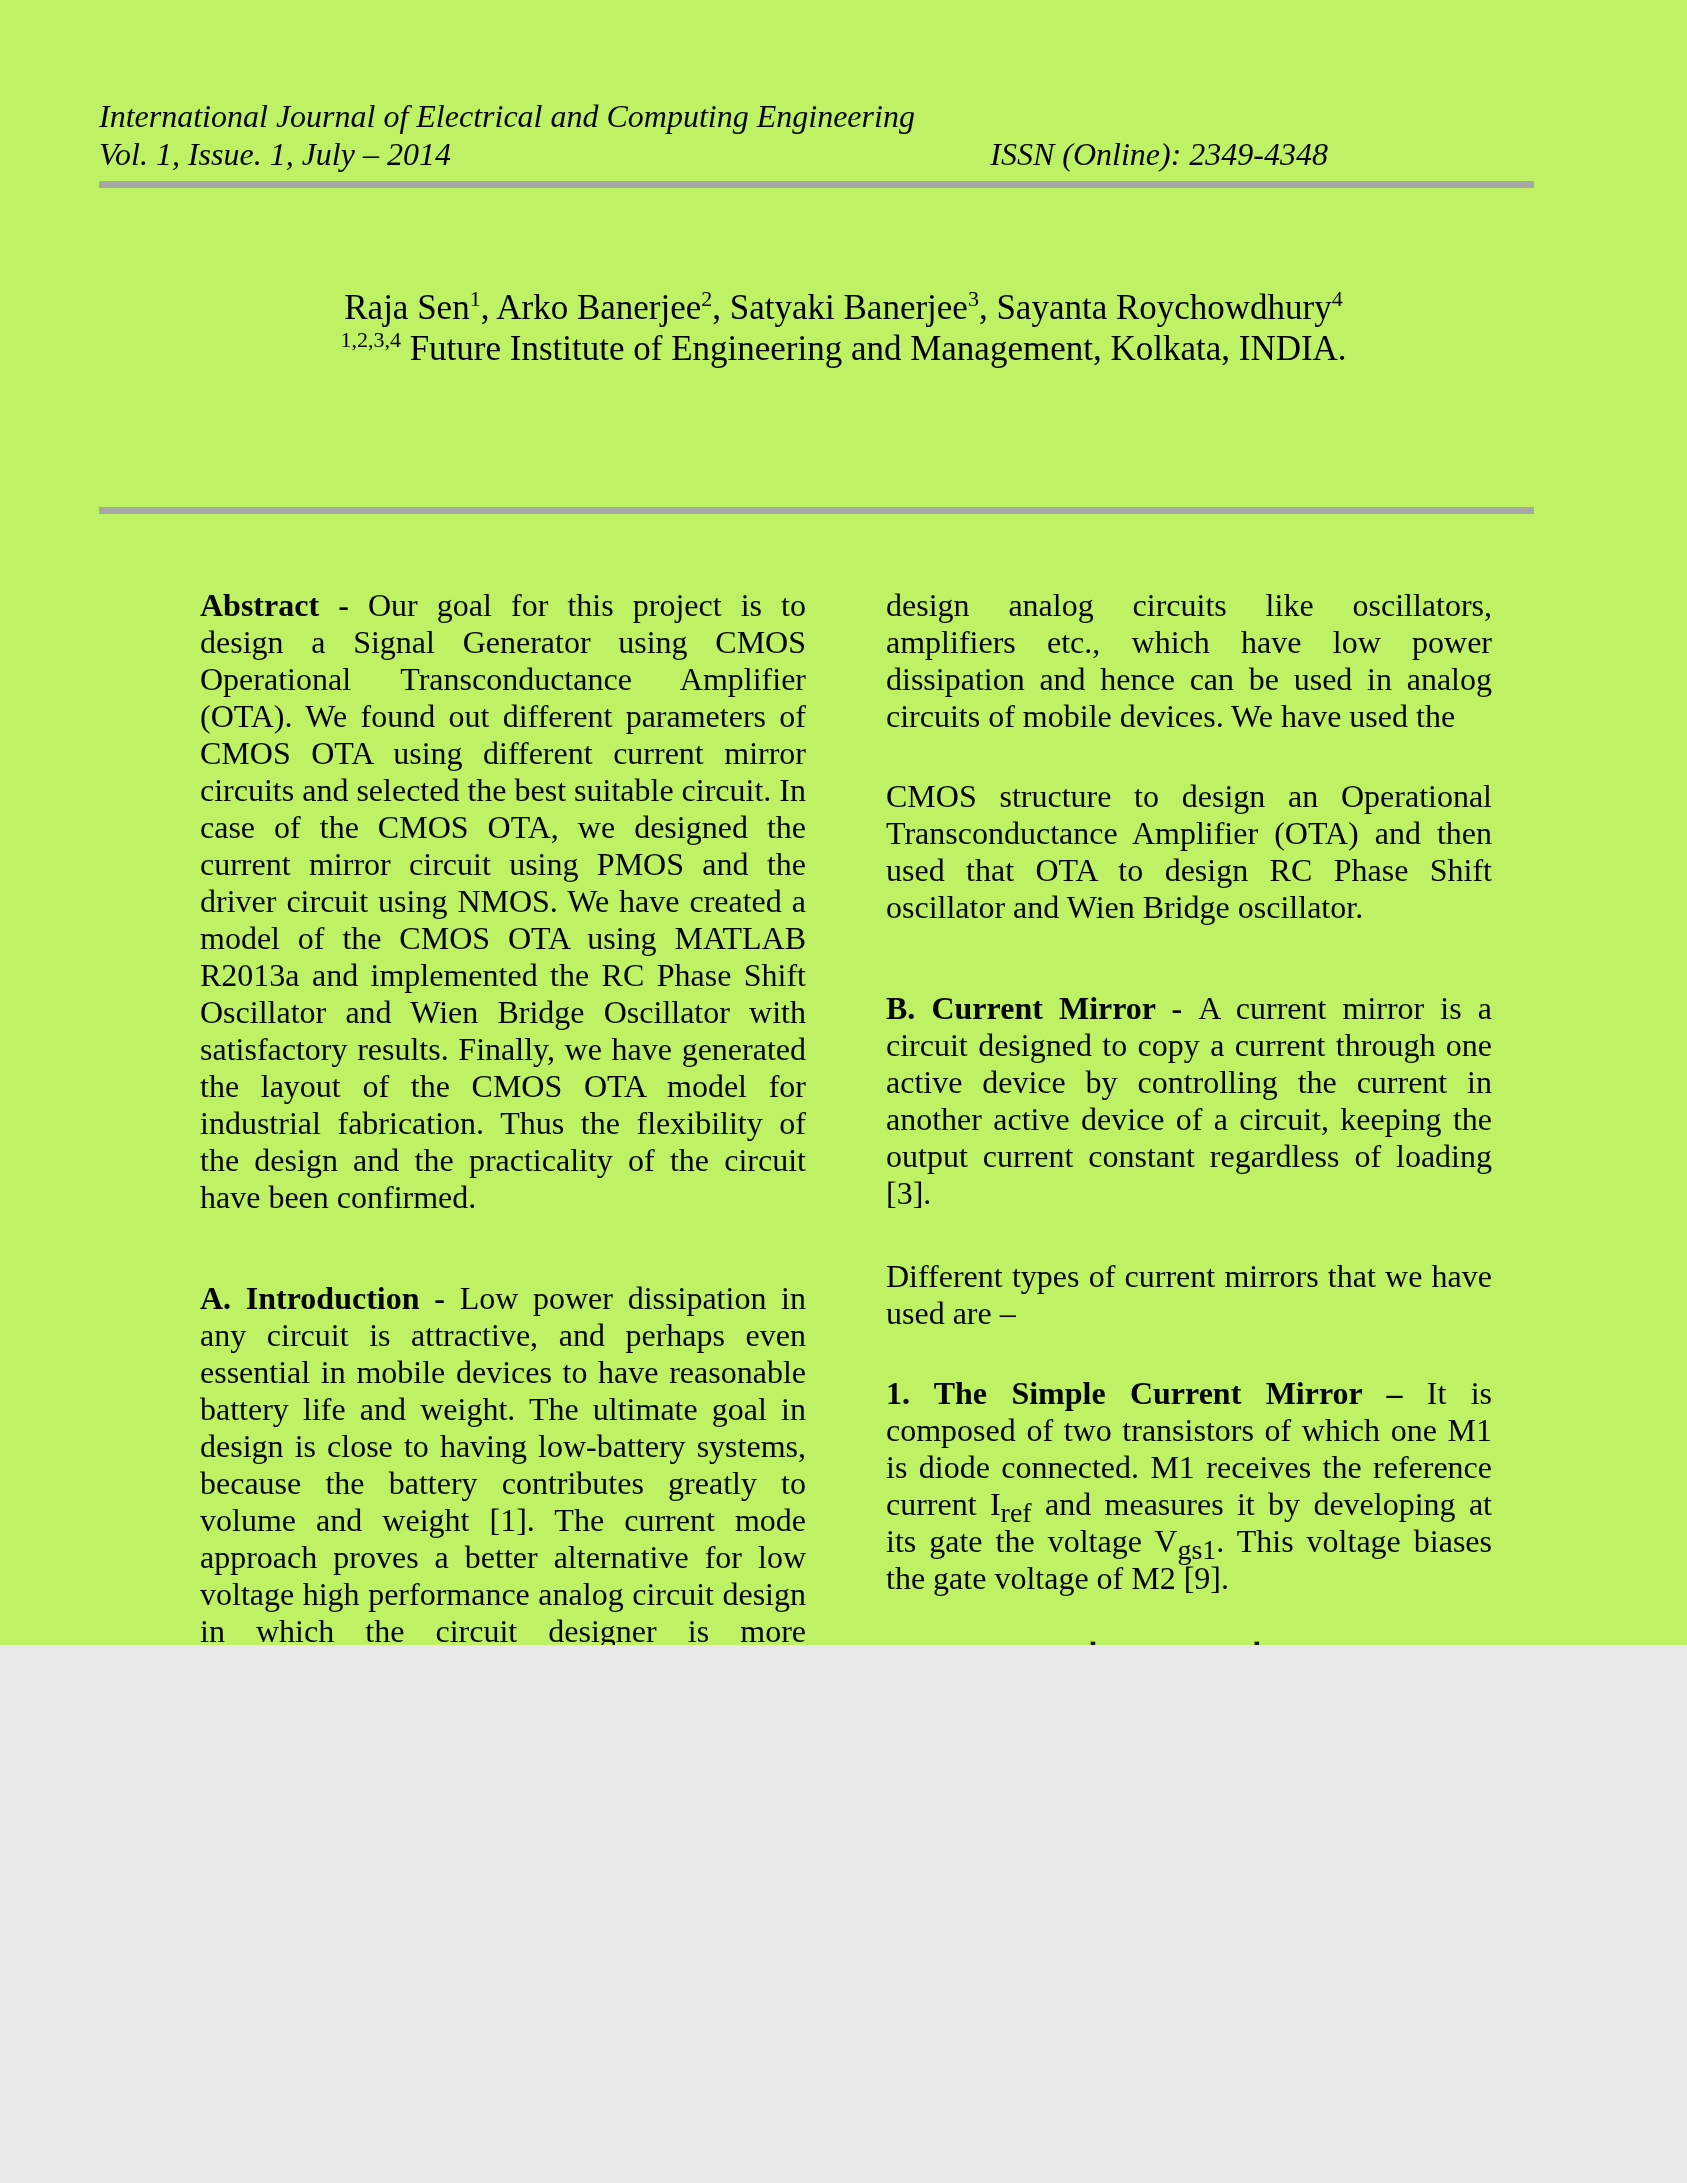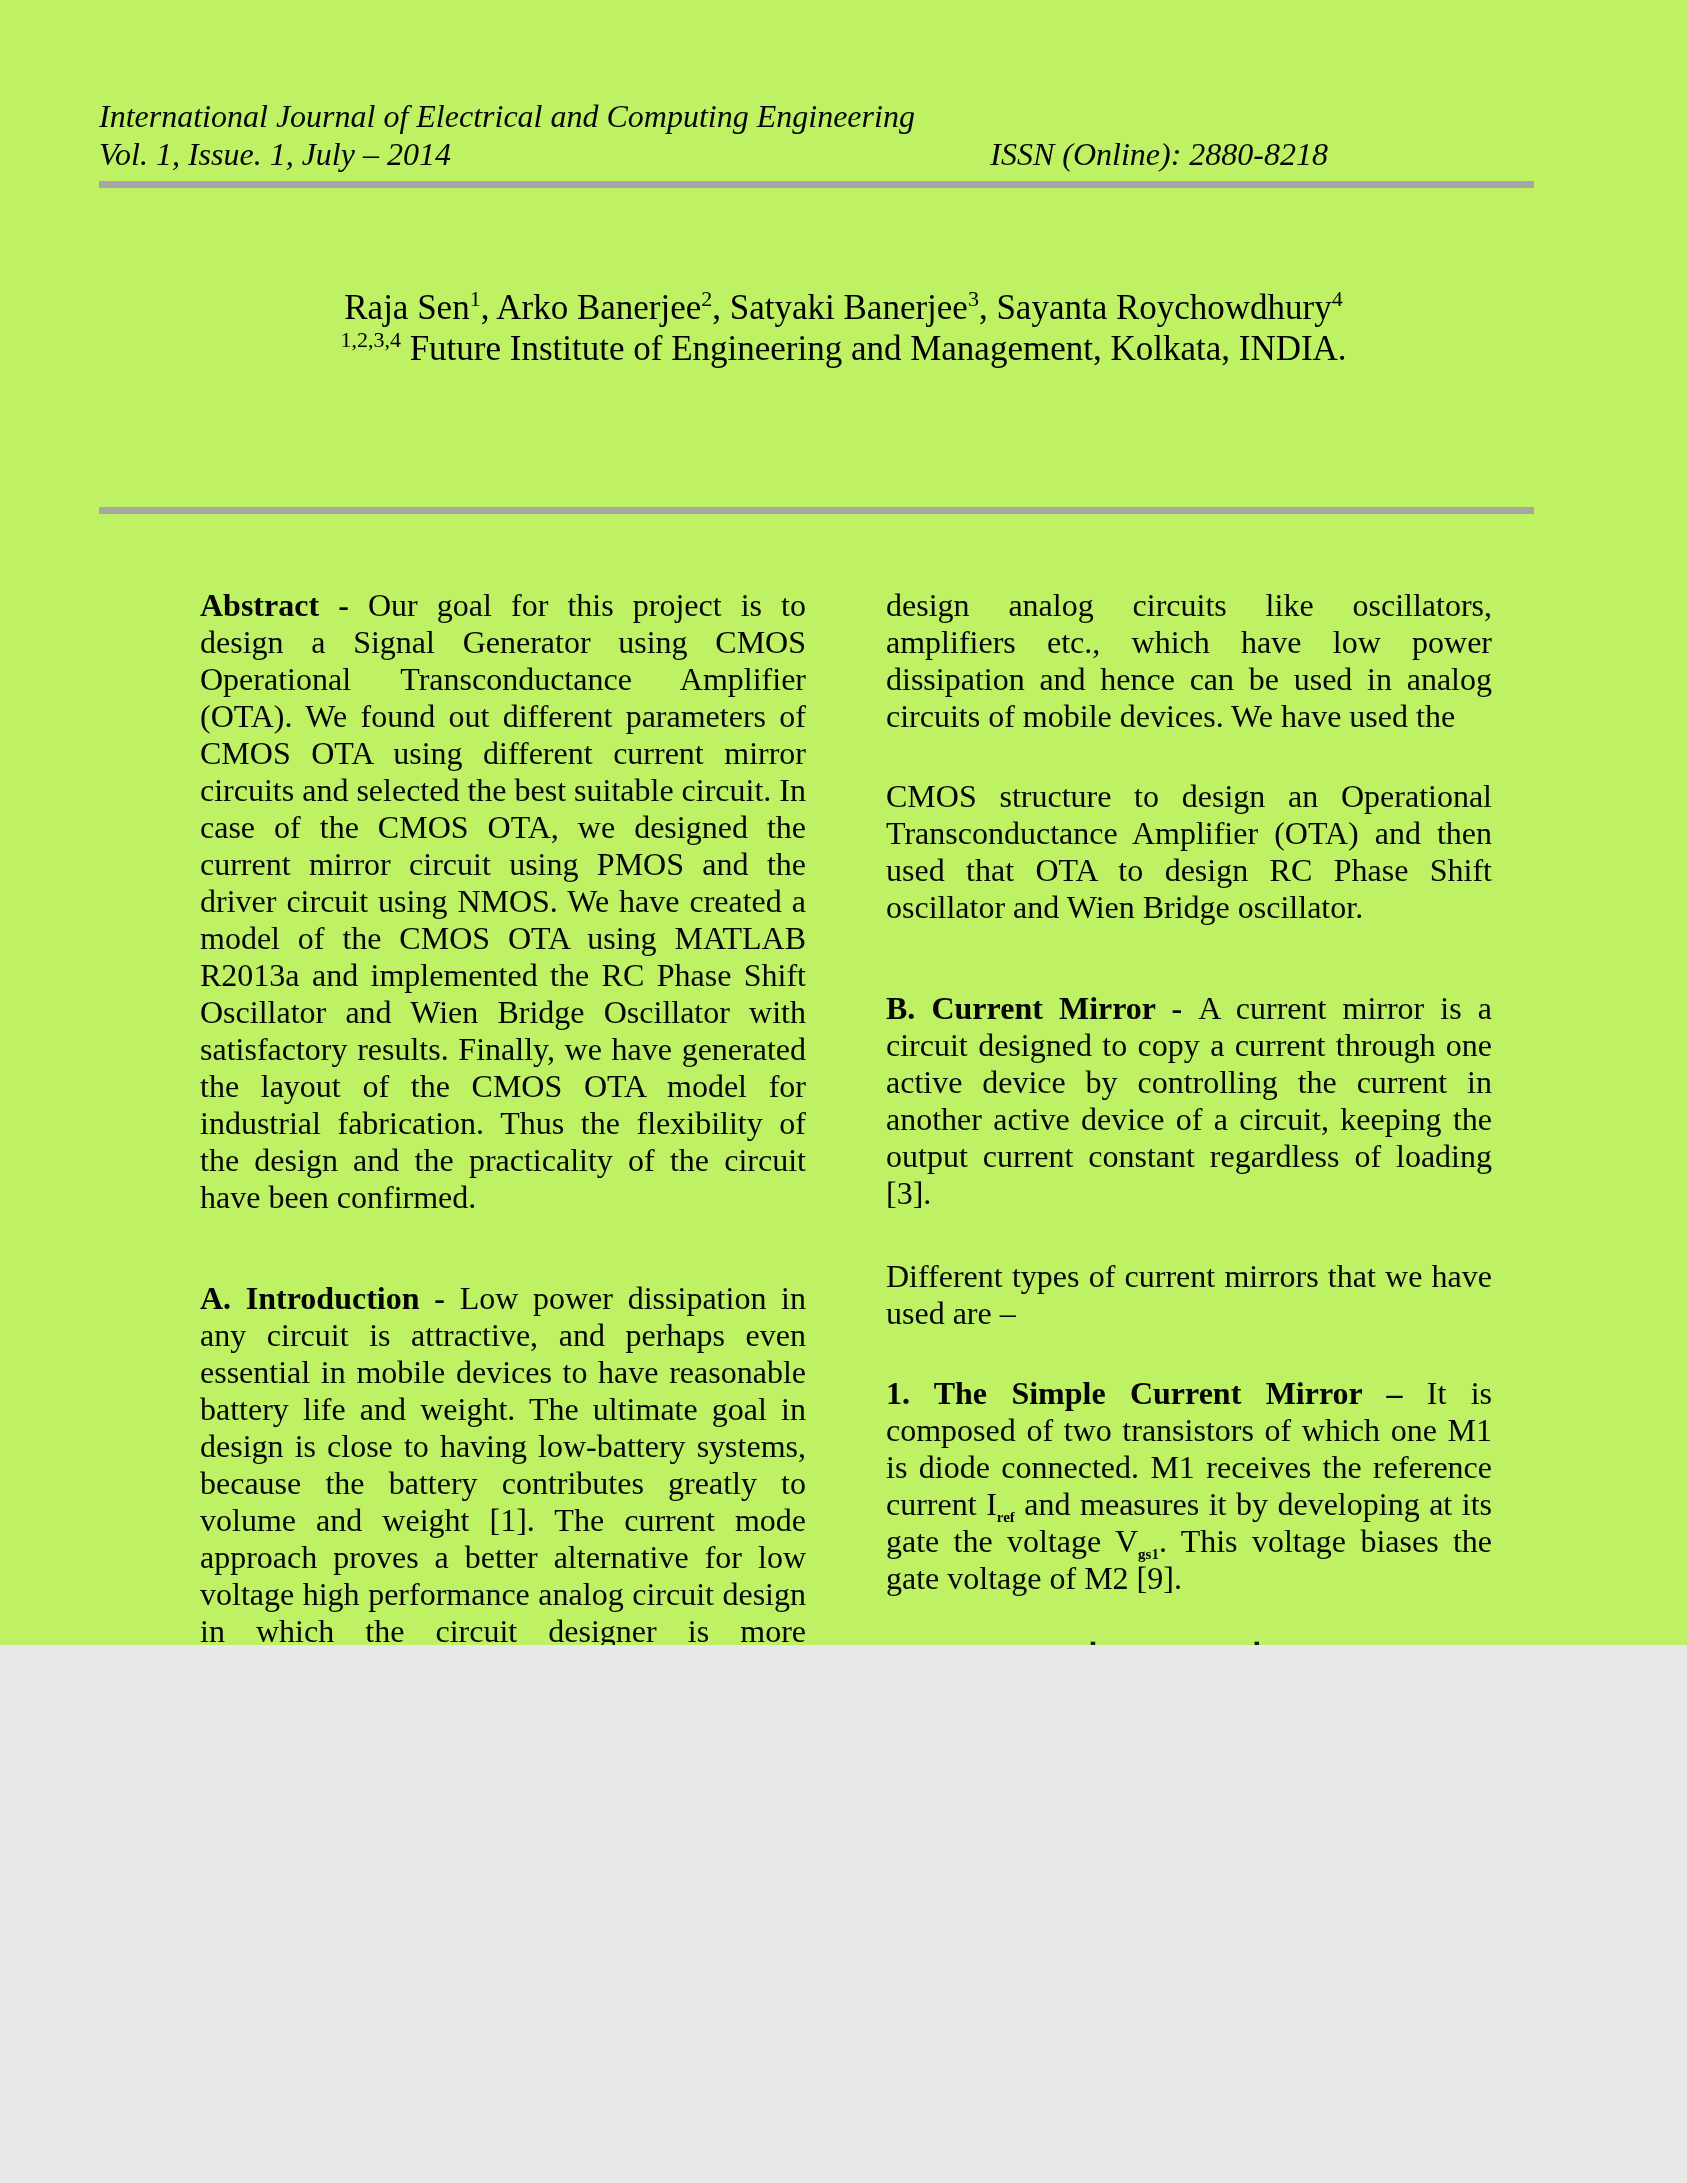--- a/index.html
+++ b/index.html
@@ -33,21 +33,21 @@
     font-size:32px;line-height:37px;text-align:justify;
     color:#050505;
   }
   .col-left{left:200px;}
   .col-right{left:886px;}
   .para{margin:0 0 43px 0;}
   .para.abstract{margin-bottom:64px;}
   .para.p2{margin-bottom:64px;}
   .para.p3{margin-bottom:46px;}
   .para b{font-weight:bold;}
-  sub{font-size:15px;line-height:0;font-weight:bold;}
+  sub{font-size:28px;line-height:0;}
   
   .circuit{position:absolute;left:1022px;top:1640px;width:412px;height:247px;margin:0;}
   .caption{
     position:absolute;left:886px;top:1917px;width:606px;
     text-align:center;font-size:34px;line-height:40px;color:#050505;
   }
   
   .pagefoot{position:absolute;left:1568px;top:2081px;width:86px;text-align:left;}
   .gbar{width:86px;background:#9bbb59;}
   .gbar.thin{height:6.6px;margin-bottom:6.6px;}
@@ -59,21 +59,21 @@
 </style>
 </head>
 <body>
 
 <div class="page">
 
   <div class="jheader">
     <div class="jline1">International Journal of Electrical and Computing Engineering</div>
     <div class="jline2">
       <span>Vol. 1, Issue. 1, July – 2014</span>
-      <span>ISSN (Online): 2880-8218</span>
+      <span>ISSN (Online): 2349-4348</span>
     </div>
   </div>
   <div class="rule rule1"></div>
 
   <div class="title-block">
     <h1 class="ptitle">
     </h1>
     <div class="authors"><span>Raja Sen</span><sup>1</sup><span>, Arko Banerjee</span><sup>2</sup><span>, Satyaki Banerjee</span><sup>3</sup><span>, Sayanta Roychowdhury</span><sup>4</sup></div>
     <div class="affil"><sup>1,2,3,4</sup><span> Future Institute of Engineering and Management, Kolkata, INDIA.</span></div>
   </div>

